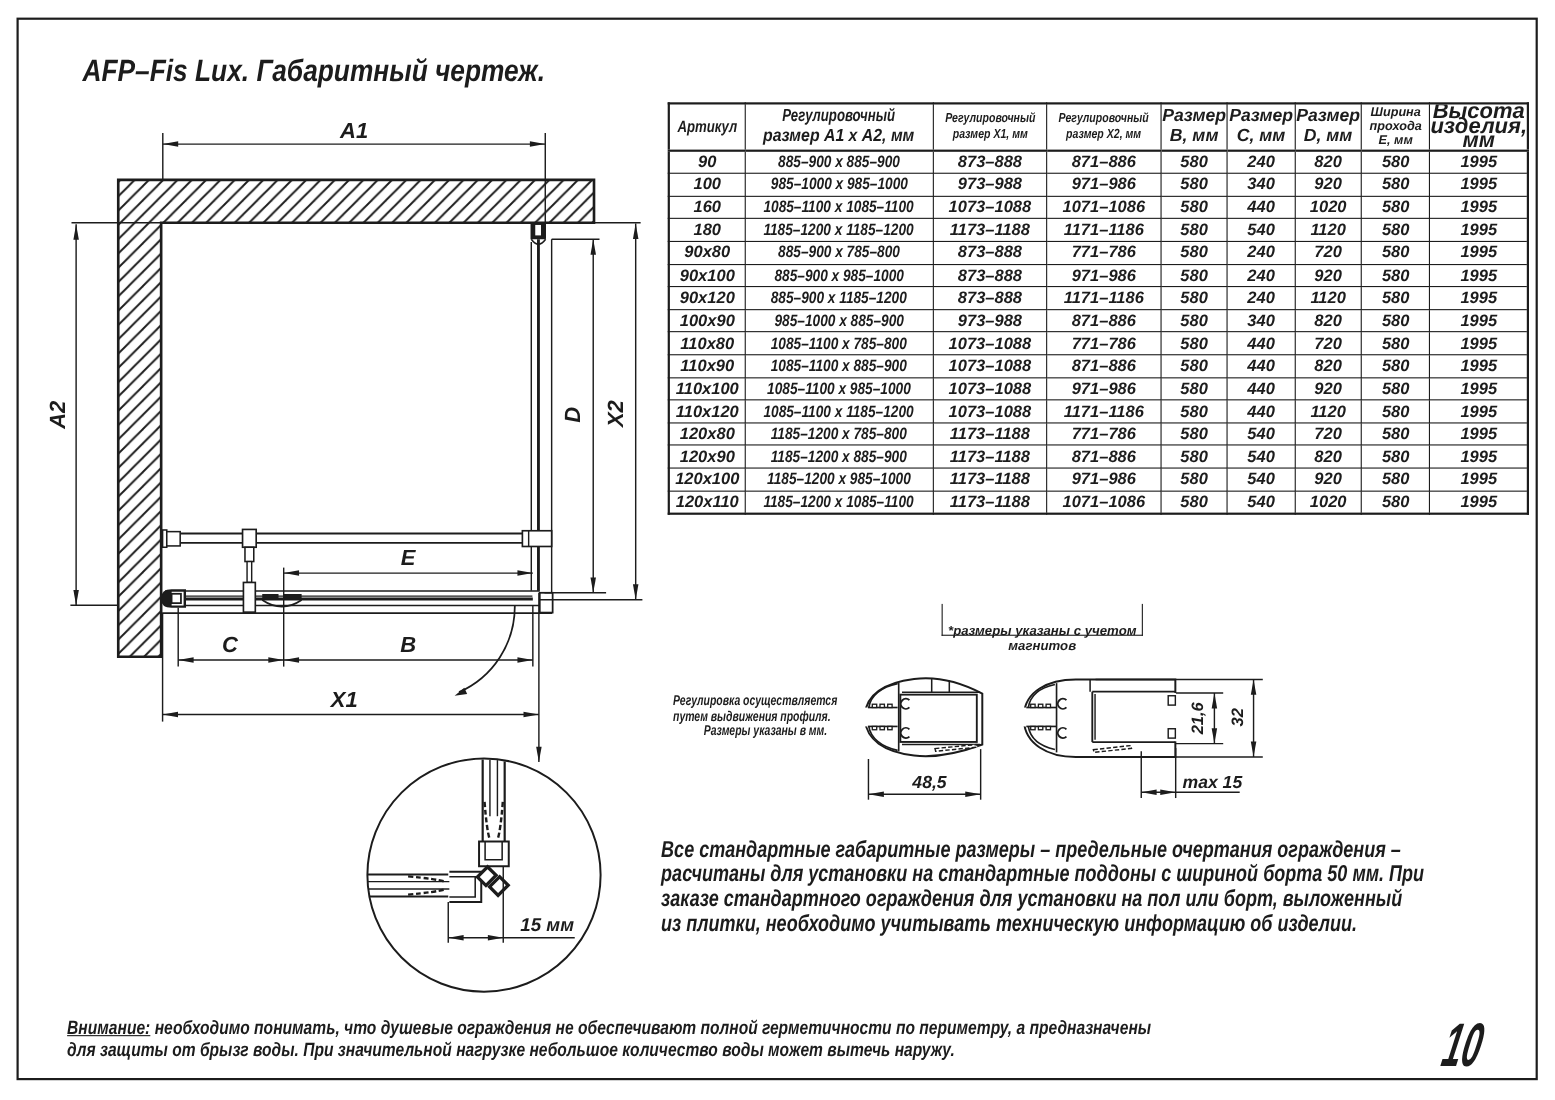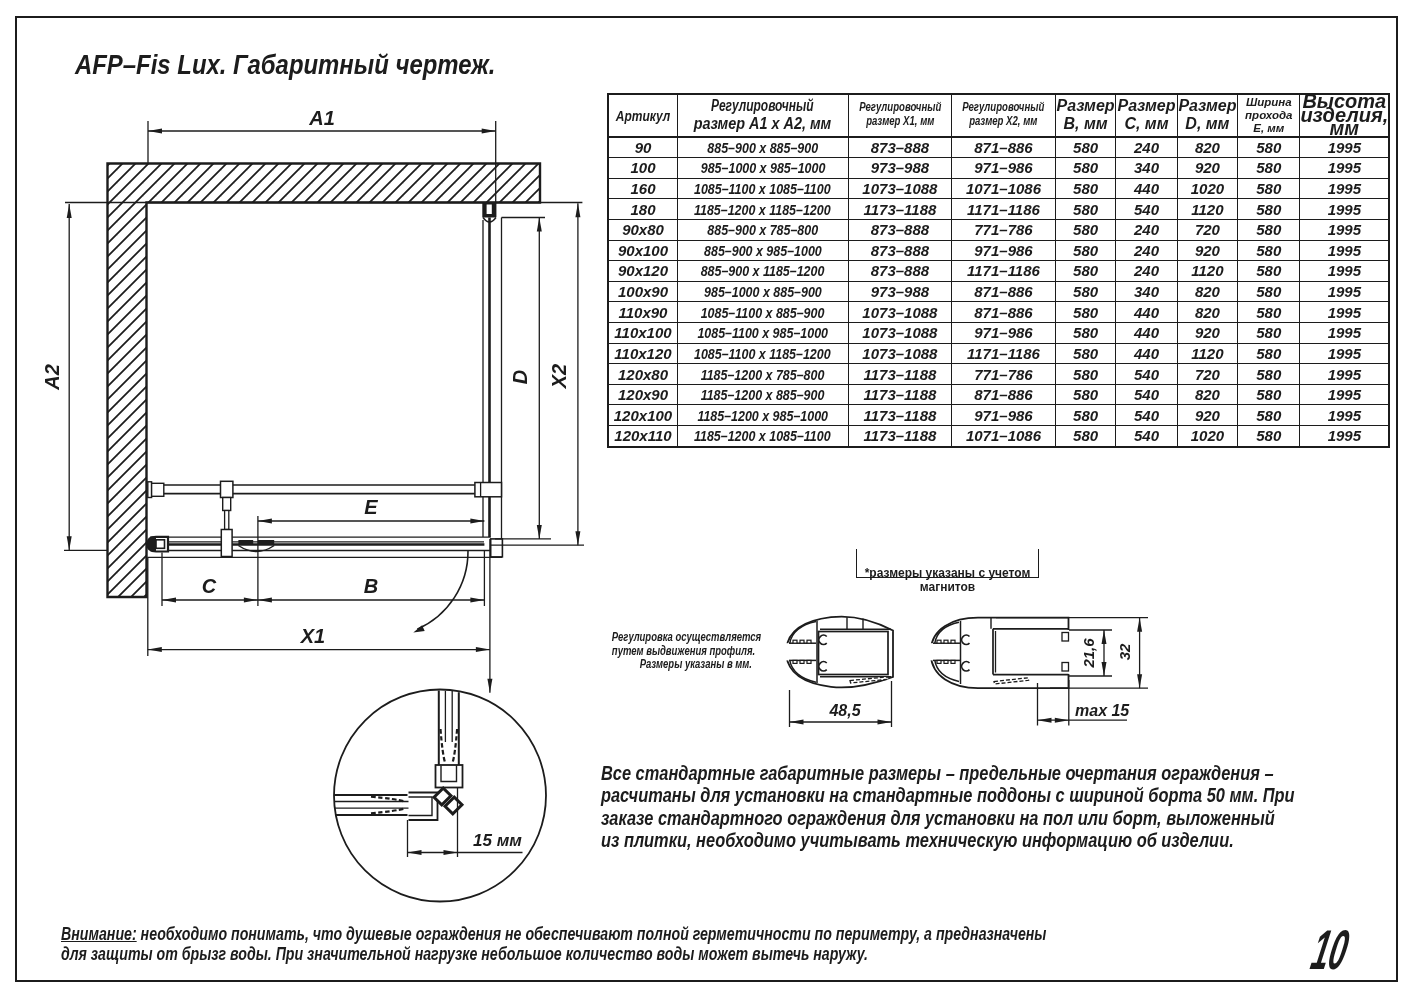--- a/index.html
+++ b/index.html
@@ -6,21 +6,21 @@
  font-family:"Liberation Sans",sans-serif;color:#1c1c1c}
 #border{position:absolute;left:15px;top:16px;width:1379px;height:962px;border:2px solid #1c1c1c}
 .t{position:absolute;font-style:italic;font-weight:bold;white-space:nowrap}
 #tbl{position:absolute;left:607px;top:93px;border-collapse:collapse;table-layout:fixed;
  border:2.4px solid #1c1c1c;font-style:italic;font-weight:bold}
 .sx{display:inline-block;transform-origin:50% 50%;white-space:nowrap}
 #tbl td{border:1.5px solid #1c1c1c;text-align:center;vertical-align:middle;padding:0;
  font-size:15px;height:19.62px;line-height:1;overflow:hidden}
 #tbl tr.hd td{height:36.5px;line-height:1.15;border-bottom:2px solid #1c1c1c}
 #fn{position:absolute;left:856px;top:549px;width:183px;height:28.5px;border:1.8px solid #1c1c1c;
- border-top:none;box-sizing:border-box;font-weight:bold;font-size:12px;
+ border-top:none;box-sizing:border-box;font-style:italic;font-weight:bold;font-size:12px;
  text-align:center;line-height:13.5px;padding-top:18px}
 </style></head>
 <body>
 <div id="page">
 <div id="border"></div>
 <svg width="1414" height="1000" viewBox="0 0 1414 1000" style="position:absolute;left:0;top:0" font-family="&quot;Liberation Sans&quot;,sans-serif">
       <defs>
 <pattern id="h45" patternUnits="userSpaceOnUse" width="13" height="13">
  <line x1="-3.25" y1="3.25" x2="3.25" y2="-3.25" stroke="#1c1c1c" stroke-width="1.75"></line>
  <line x1="0" y1="13" x2="13" y2="0" stroke="#1c1c1c" stroke-width="1.75"></line>
@@ -307,20 +307,31 @@
           <td><span class="sx" style="transform:scaleX(0.83)">985–1000 х 885–900</span></td>
           <td>973–988</td>
           <td>871–886</td>
           <td>580</td>
           <td>340</td>
           <td>820</td>
           <td>580</td>
           <td>1995</td>
         </tr>
         <tr>
+          <td>110х80</td>
+          <td><span class="sx" style="transform:scaleX(0.83)">1085–1100 х 785–800</span></td>
+          <td>1073–1088</td>
+          <td>771–786</td>
+          <td>580</td>
+          <td>440</td>
+          <td>720</td>
+          <td>580</td>
+          <td>1995</td>
+        </tr>
+        <tr>
           <td>110х90</td>
           <td><span class="sx" style="transform:scaleX(0.83)">1085–1100 х 885–900</span></td>
           <td>1073–1088</td>
           <td>871–886</td>
           <td>580</td>
           <td>440</td>
           <td>820</td>
           <td>580</td>
           <td>1995</td>
         </tr>

